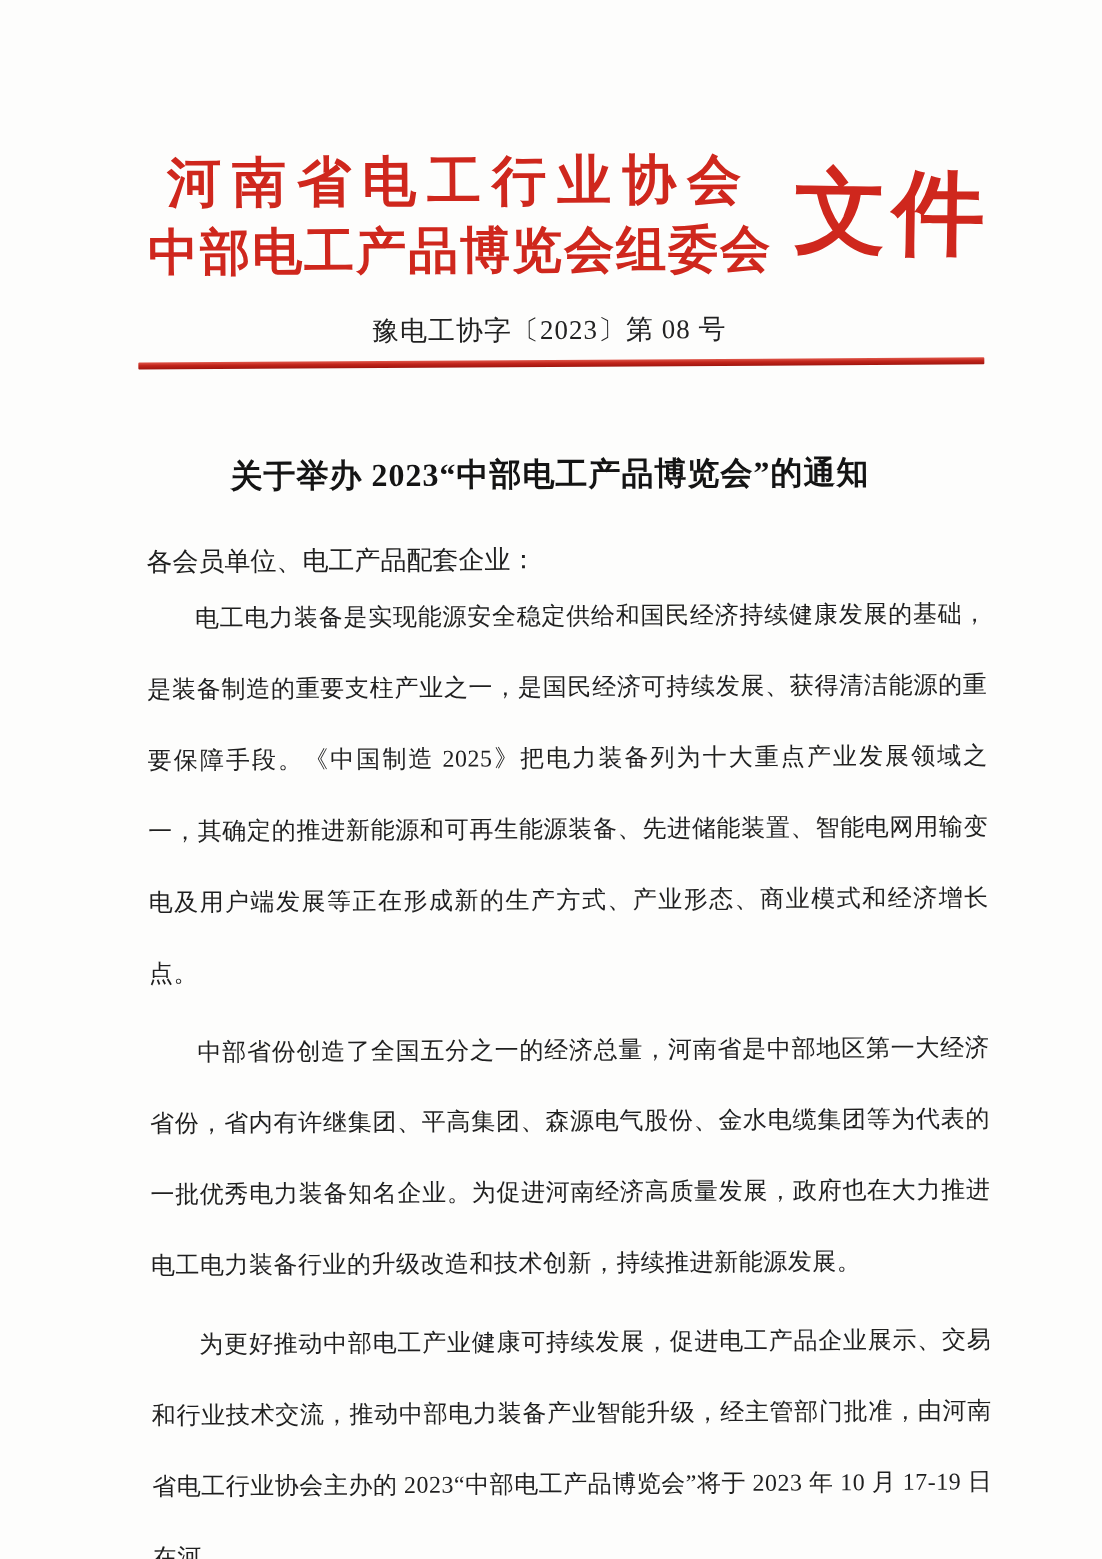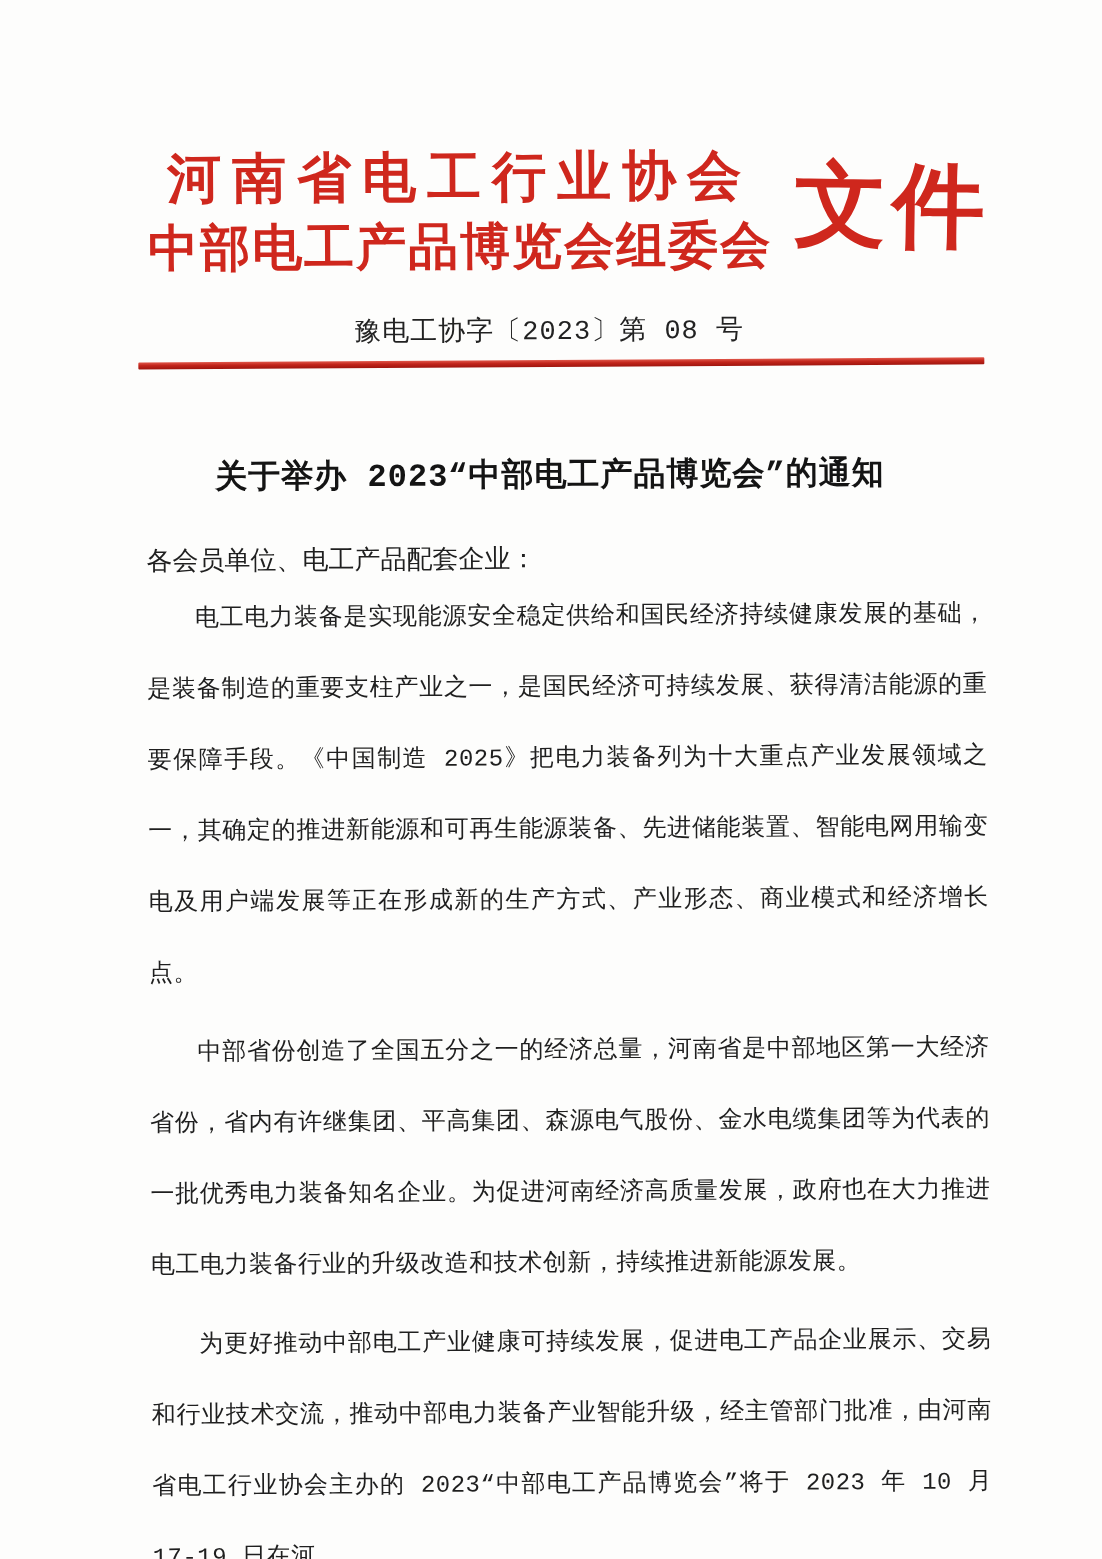--- a/index.html
+++ b/index.html
@@ -7,21 +7,21 @@
     padding: 0;
     background: #ffffff;
   }
   .page {
     position: relative;
     width: 1102px;
     height: 1559px;
     margin: 0 auto;
     background: var(--page-bg, #fdfdfc);
     overflow: hidden;
-    font-family: Liberation Mono, monospace;
+    font-family: Liberation Serif, serif;
     color: var(--body-text, #1f1f1f);
   }
   .scan {
     transform: rotate(-0.35deg);
     transform-origin: 50% 40%;
   }
 
   
   .letterhead {
     display: flex;

